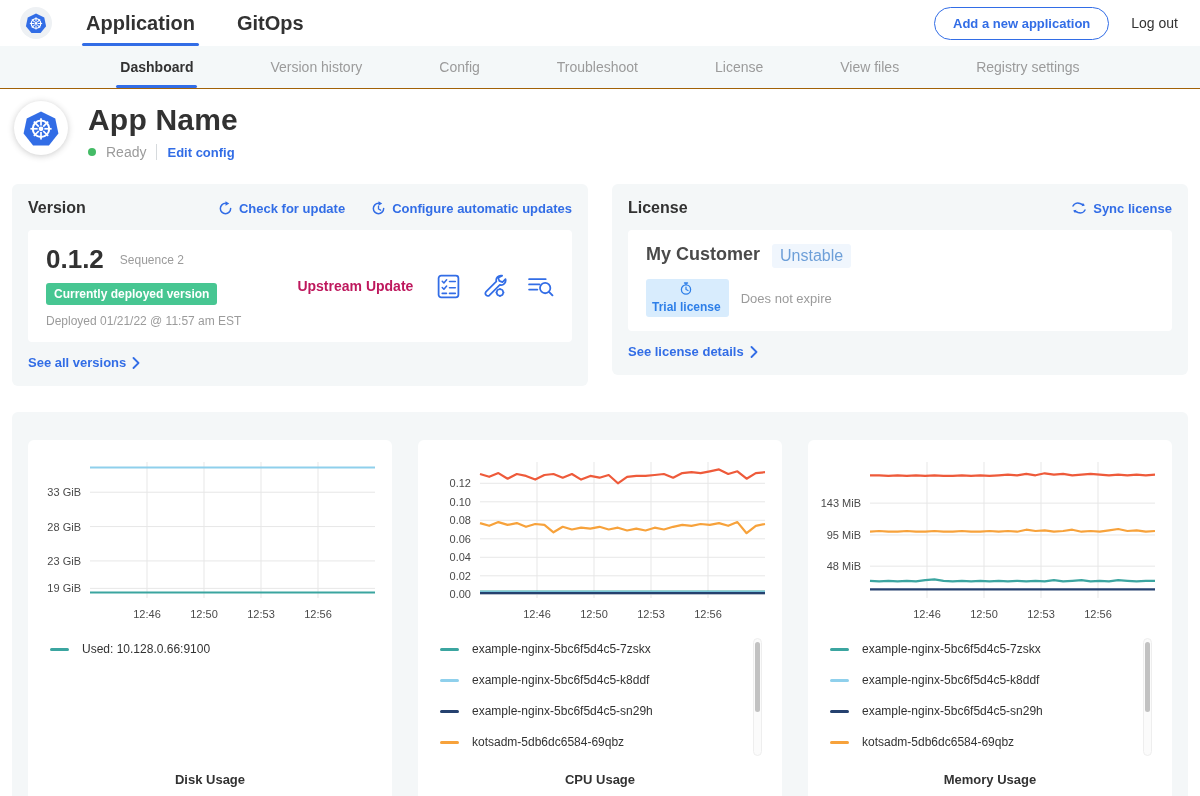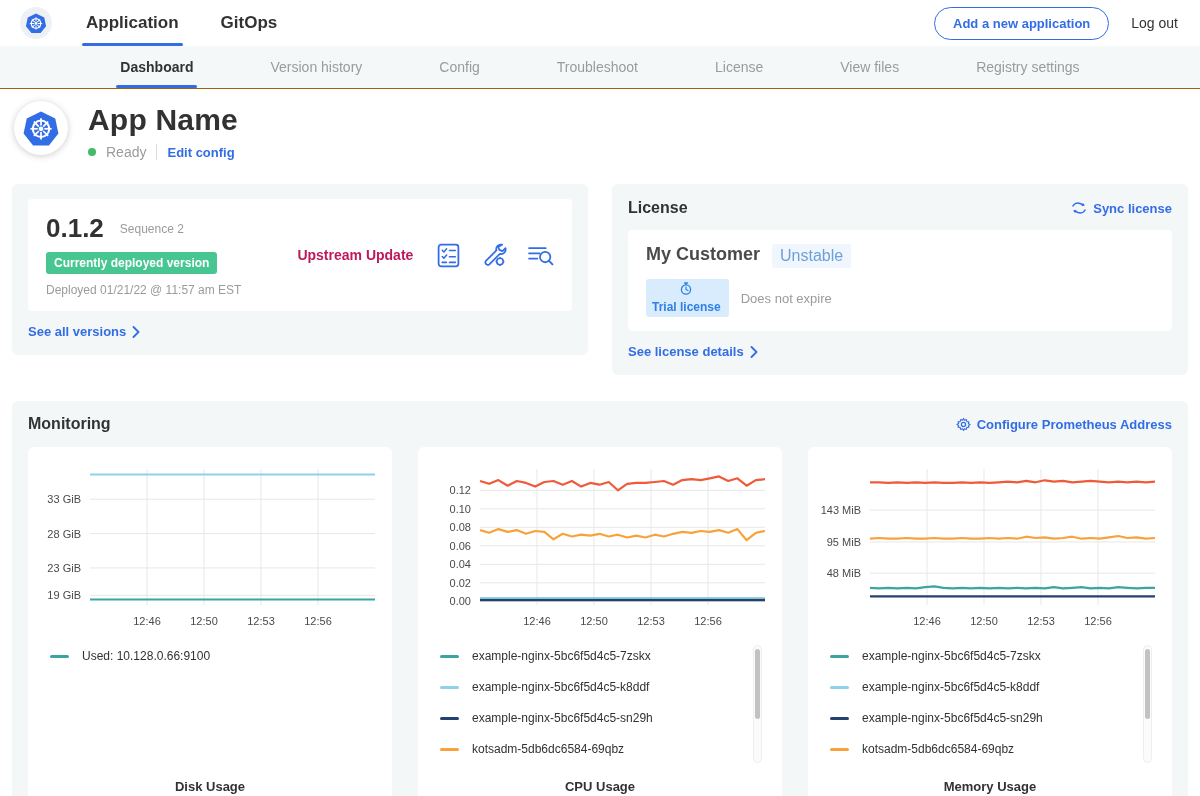--- a/index.html
+++ b/index.html
@@ -2,21 +2,21 @@
 <html><head>
 <meta charset="utf-8">
 <style>
   * { box-sizing: border-box; margin: 0; padding: 0; }
   html,body { width:1200px; background:#fff; font-family:"Liberation Sans", sans-serif; color:#323232; }
 
   
   .topnav { height:46px; display:flex; align-items:center; padding:0 22px 0 20px; background:#fff; position:relative; }
   .logo-badge { width:32px; height:32px; border-radius:50%; background:#eef1f4; display:flex; align-items:center; justify-content:center; margin-right:30px; }
   .topnav-tabs { display:flex; height:100%; }
-  .top-tab { display:flex; align-items:center; height:100%; padding:0 4px; margin-right:34px; font-size:17px; font-weight:700; color:#323232; position:relative; cursor:pointer; text-decoration:none; }
+  .top-tab { display:flex; align-items:center; height:100%; padding:0 4px; margin-right:34px; font-size:20px; font-weight:700; color:#323232; position:relative; cursor:pointer; text-decoration:none; }
   .top-tab.active::after { content:""; position:absolute; left:0; right:0; bottom:0; height:3px; background:#326de6; border-radius:2px; }
   .topnav-right { margin-left:auto; display:flex; align-items:center; gap:22px; }
   .pill-btn { border:1px solid #326de6; color:#326de6; background:#fff; font-size:13px; font-weight:700; padding:8px 18px; border-radius:20px; cursor:pointer; font-family:inherit; }
   .logout { font-size:14px; color:#323232; cursor:pointer; text-decoration:none; }
 
   
   .subnav { height:43px; background:#f4f8f9; border-bottom:1px solid #a16207; display:flex; justify-content:center; gap:77px; }
   .sub-tab { display:flex; align-items:center; font-size:14px; color:#9b9b9b; position:relative; cursor:pointer; text-decoration:none; }
   .sub-tab.active { color:#323232; font-weight:700; }
   .sub-tab.active::after { content:""; position:absolute; left:-4px; right:-4px; bottom:0; height:3px; background:#326de6; border-radius:2px; }
@@ -136,20 +136,40 @@
       <span class="ready-dot"></span>
       <span class="ready-text">Ready</span>
       <span class="vdivider"></span>
       <a class="link">Edit config</a>
     </div>
   </div>
 </div>
 
 <div class="cards-row">
   <div class="card">
+    <div class="card-header">
+      <span class="card-title">Version</span>
+      <span class="card-links">
+        <a class="link">
+          <svg width="15" height="15" viewBox="0 0 16 16">
+            <path d="M13.5 8 A5.5 5.5 0 1 1 8 2.5" fill="none" stroke="#326de6" stroke-width="1.6" stroke-linecap="round"></path>
+            <polygon points="8,0.2 12,2.6 8,5" fill="#326de6"></polygon>
+          </svg>
+          <span>Check for update</span>
+        </a>
+        <a class="link">
+          <svg width="15" height="15" viewBox="0 0 16 16">
+            <path d="M13.5 8 A5.5 5.5 0 1 1 8 2.5" fill="none" stroke="#326de6" stroke-width="1.6" stroke-linecap="round"></path>
+            <polygon points="8,0.2 12,2.6 8,5" fill="#326de6"></polygon>
+            <polyline points="8,5.5 8,8.5 10.3,9.8" fill="none" stroke="#326de6" stroke-width="1.4" stroke-linecap="round"></polyline>
+          </svg>
+          <span>Configure automatic updates</span>
+        </a>
+      </span>
+    </div>
     <div class="inner-card version-inner">
       <div>
         <div class="version-line">
           <span class="version-number">0.1.2</span>
           <span class="sequence">Sequence 2</span>
         </div>
         <span class="green-badge">Currently deployed version</span>
         <div class="deployed">Deployed 01/21/22 @ 11:57 am EST</div>
       </div>
       <div class="upstream">Upstream Update</div>
@@ -228,32 +248,20 @@
     <a class="link see-link">
       <span>See license details</span>
       <svg width="8" height="12" viewBox="0 0 8 12">
         <polyline points="1.5,1 6.5,6 1.5,11" fill="none" stroke="#326de6" stroke-width="1.8" stroke-linecap="round" stroke-linejoin="round"></polyline>
       </svg>
     </a>
   </div>
 </div>
 
 <div class="monitoring-card">
-  <div class="mon-header">
-    <span class="card-title">Monitoring</span>
-    <span class="card-links">
-      <a class="link">
-        <svg width="15" height="15" viewBox="0 0 16 16">
-          <circle cx="8" cy="8" r="2.2" fill="none" stroke="#326de6" stroke-width="1.4"></circle>
-          <path d="M8 1.6 L9 3.4 L11 2.8 L11.6 4.9 L13.8 5 L13.2 7 L15 8 L13.2 9 L13.8 11 L11.6 11.1 L11 13.2 L9 12.6 L8 14.4 L7 12.6 L5 13.2 L4.4 11.1 L2.2 11 L2.8 9 L1 8 L2.8 7 L2.2 5 L4.4 4.9 L5 2.8 L7 3.4 Z" fill="none" stroke="#326de6" stroke-width="1.2" stroke-linejoin="round"></path>
-        </svg>
-        <span>Configure Prometheus Address</span>
-      </a>
-    </span>
-  </div>
   <div class="charts-row">
     <div class="chart-card">
       <div class="chart-svg"><svg viewBox="0 0 344 172" width="100%" height="172">
             <line x1="52" x2="337" y1="136.3838383838384" y2="136.3838383838384" stroke="#e7e7e7" stroke-width="1"></line>
             <line x1="52" x2="337" y1="108.9090909090909" y2="108.9090909090909" stroke="#e7e7e7" stroke-width="1"></line>
             <line x1="52" x2="337" y1="74.56565656565655" y2="74.56565656565655" stroke="#e7e7e7" stroke-width="1"></line>
             <line x1="52" x2="337" y1="40.22222222222222" y2="40.22222222222222" stroke="#e7e7e7" stroke-width="1"></line>
             <line x1="109" x2="109" y1="10" y2="146" stroke="#e7e7e7" stroke-width="1"></line>
             <line x1="166" x2="166" y1="10" y2="146" stroke="#e7e7e7" stroke-width="1"></line>
             <line x1="223" x2="223" y1="10" y2="146" stroke="#e7e7e7" stroke-width="1"></line>

